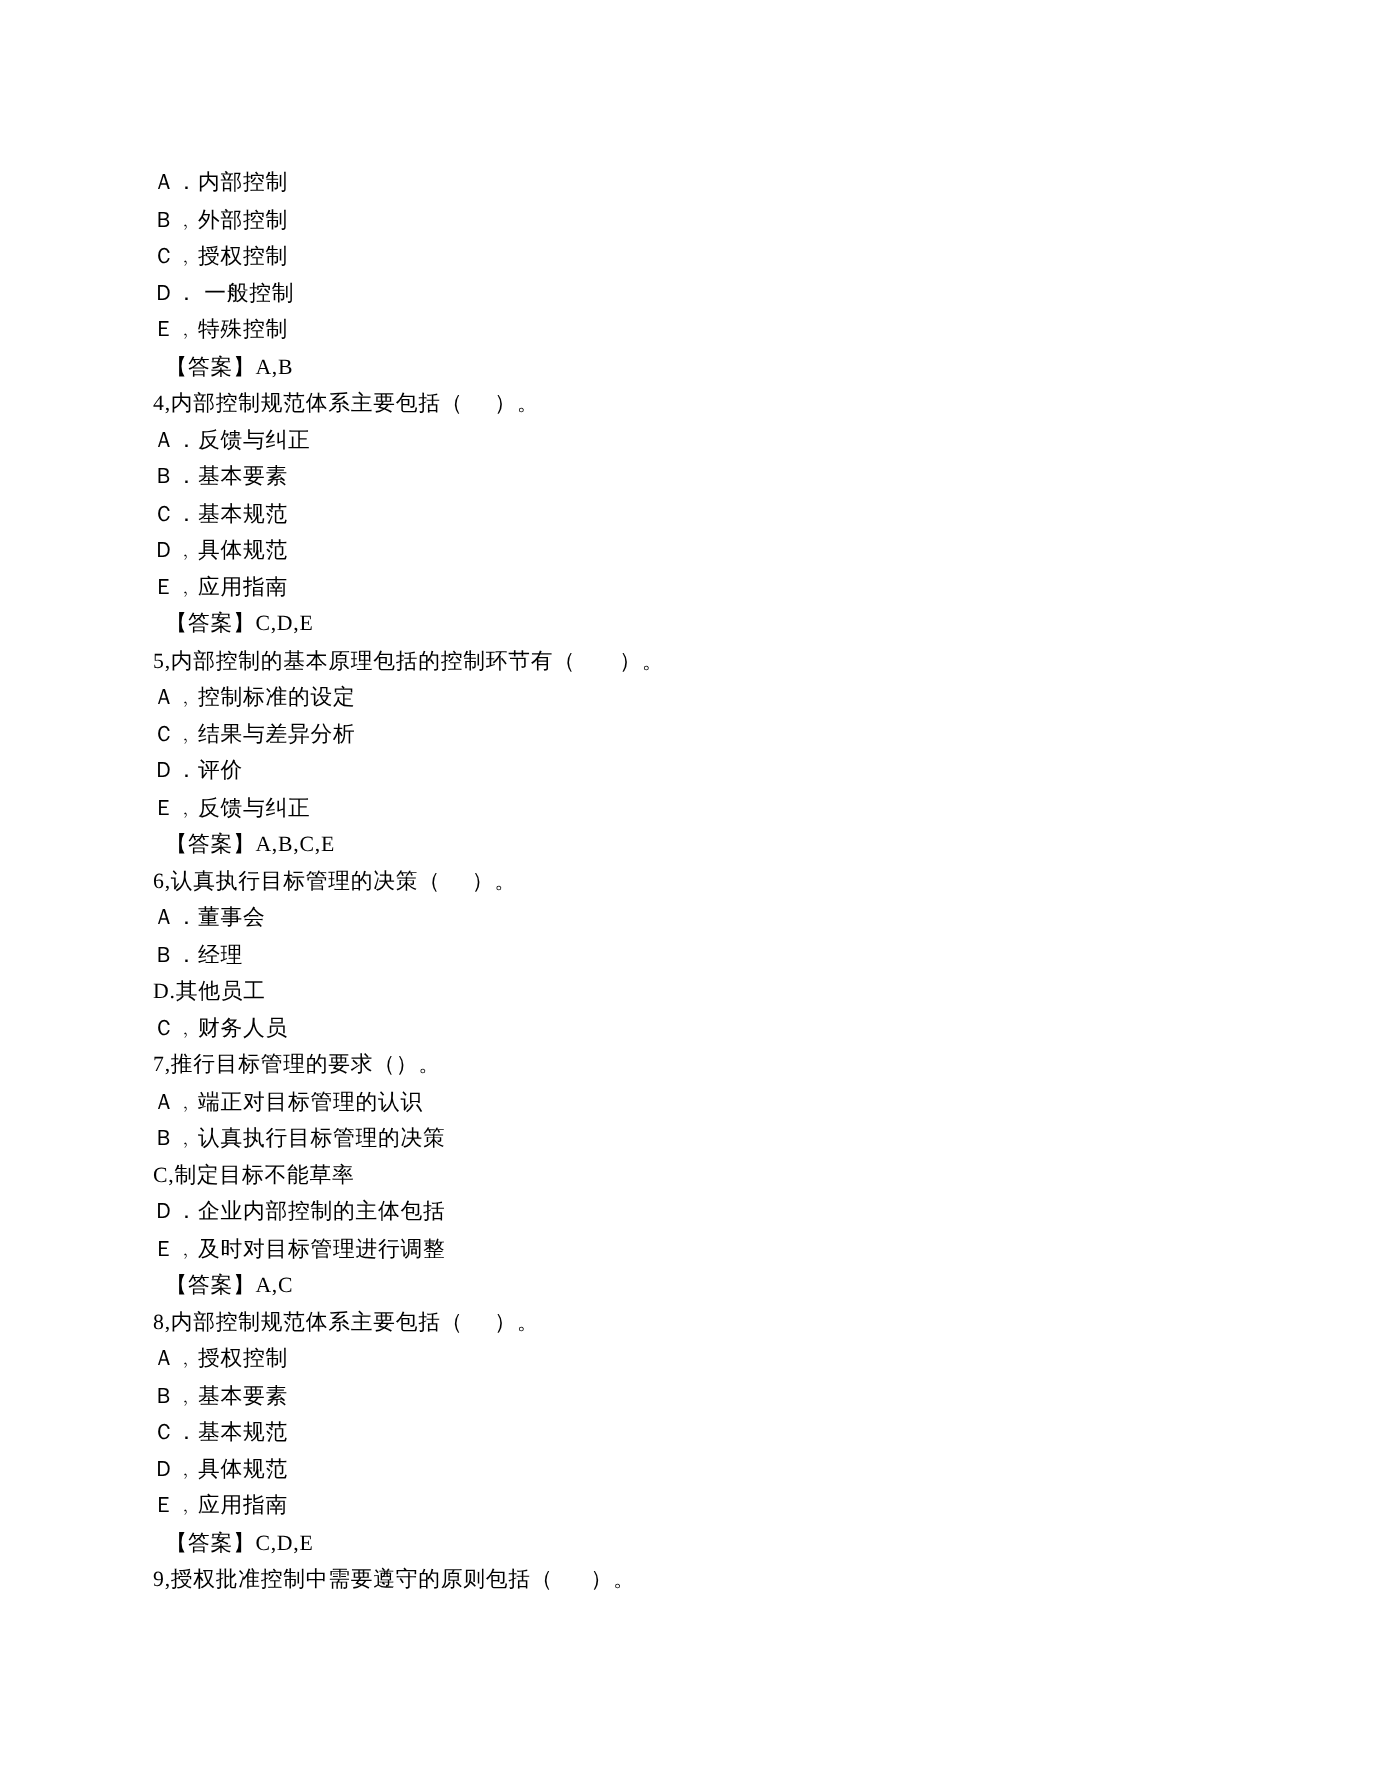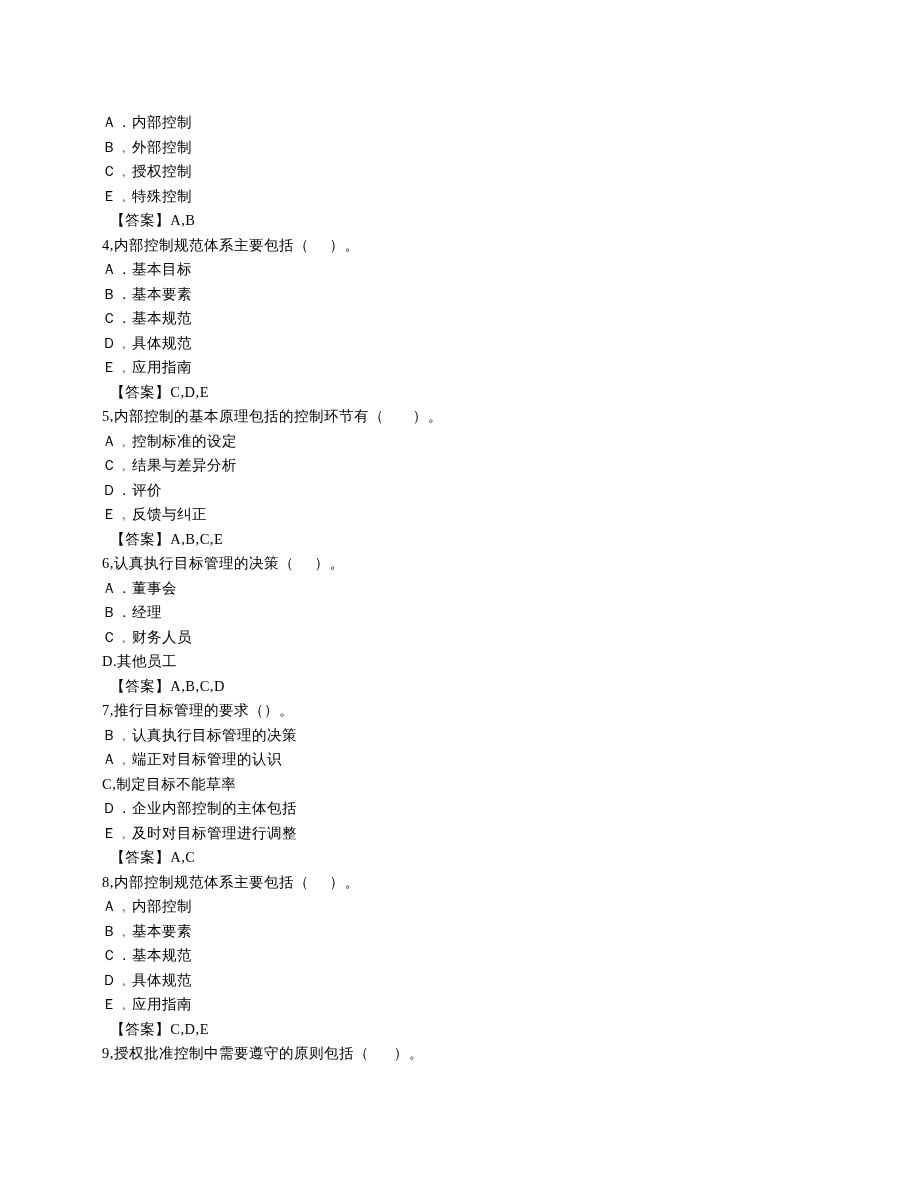--- a/index.html
+++ b/index.html
@@ -20,49 +20,49 @@
     white-space: pre;
   }
 </style>
 </head>
 <body>
 
 <div class="page">
   <div class="row">Ａ．内部控制</div>
   <div class="row">Ｂ﹐外部控制</div>
   <div class="row">Ｃ﹐授权控制</div>
+  <div class="row">Ｄ． 一般控制</div>
   <div class="row">Ｅ﹐特殊控制</div>
   <div class="row">  【答案】A,B</div>
   <div class="row">4,内部控制规范体系主要包括（     ）。</div>
-  <div class="row">Ａ．基本目标</div>
+  <div class="row">Ａ．反馈与纠正</div>
   <div class="row">Ｂ．基本要素</div>
   <div class="row">Ｃ．基本规范</div>
   <div class="row">Ｄ﹐具体规范</div>
   <div class="row">Ｅ﹐应用指南</div>
   <div class="row">  【答案】C,D,E</div>
   <div class="row">5,内部控制的基本原理包括的控制环节有（       ）。</div>
   <div class="row">Ａ﹐控制标准的设定</div>
   <div class="row">Ｃ﹐结果与差异分析</div>
   <div class="row">Ｄ．评价</div>
   <div class="row">Ｅ﹐反馈与纠正</div>
   <div class="row">  【答案】A,B,C,E</div>
   <div class="row">6,认真执行目标管理的决策（     ）。</div>
   <div class="row">Ａ．董事会</div>
   <div class="row">Ｂ．经理</div>
+  <div class="row">D.其他员工</div>
   <div class="row">Ｃ﹐财务人员</div>
-  <div class="row">D.其他员工</div>
-  <div class="row">  【答案】A,B,C,D</div>
   <div class="row">7,推行目标管理的要求（）。</div>
+  <div class="row">Ａ﹐端正对目标管理的认识</div>
   <div class="row">Ｂ﹐认真执行目标管理的决策</div>
-  <div class="row">Ａ﹐端正对目标管理的认识</div>
   <div class="row">C,制定目标不能草率</div>
   <div class="row">Ｄ．企业内部控制的主体包括</div>
   <div class="row">Ｅ﹐及时对目标管理进行调整</div>
   <div class="row">  【答案】A,C</div>
   <div class="row">8,内部控制规范体系主要包括（     ）。</div>
-  <div class="row">Ａ﹐内部控制</div>
+  <div class="row">Ａ﹐授权控制</div>
   <div class="row">Ｂ﹐基本要素</div>
   <div class="row">Ｃ．基本规范</div>
   <div class="row">Ｄ﹐具体规范</div>
   <div class="row">Ｅ﹐应用指南</div>
   <div class="row">  【答案】C,D,E</div>
   <div class="row">9,授权批准控制中需要遵守的原则包括（      ）。</div>
 </div>
 
 </body></html>

